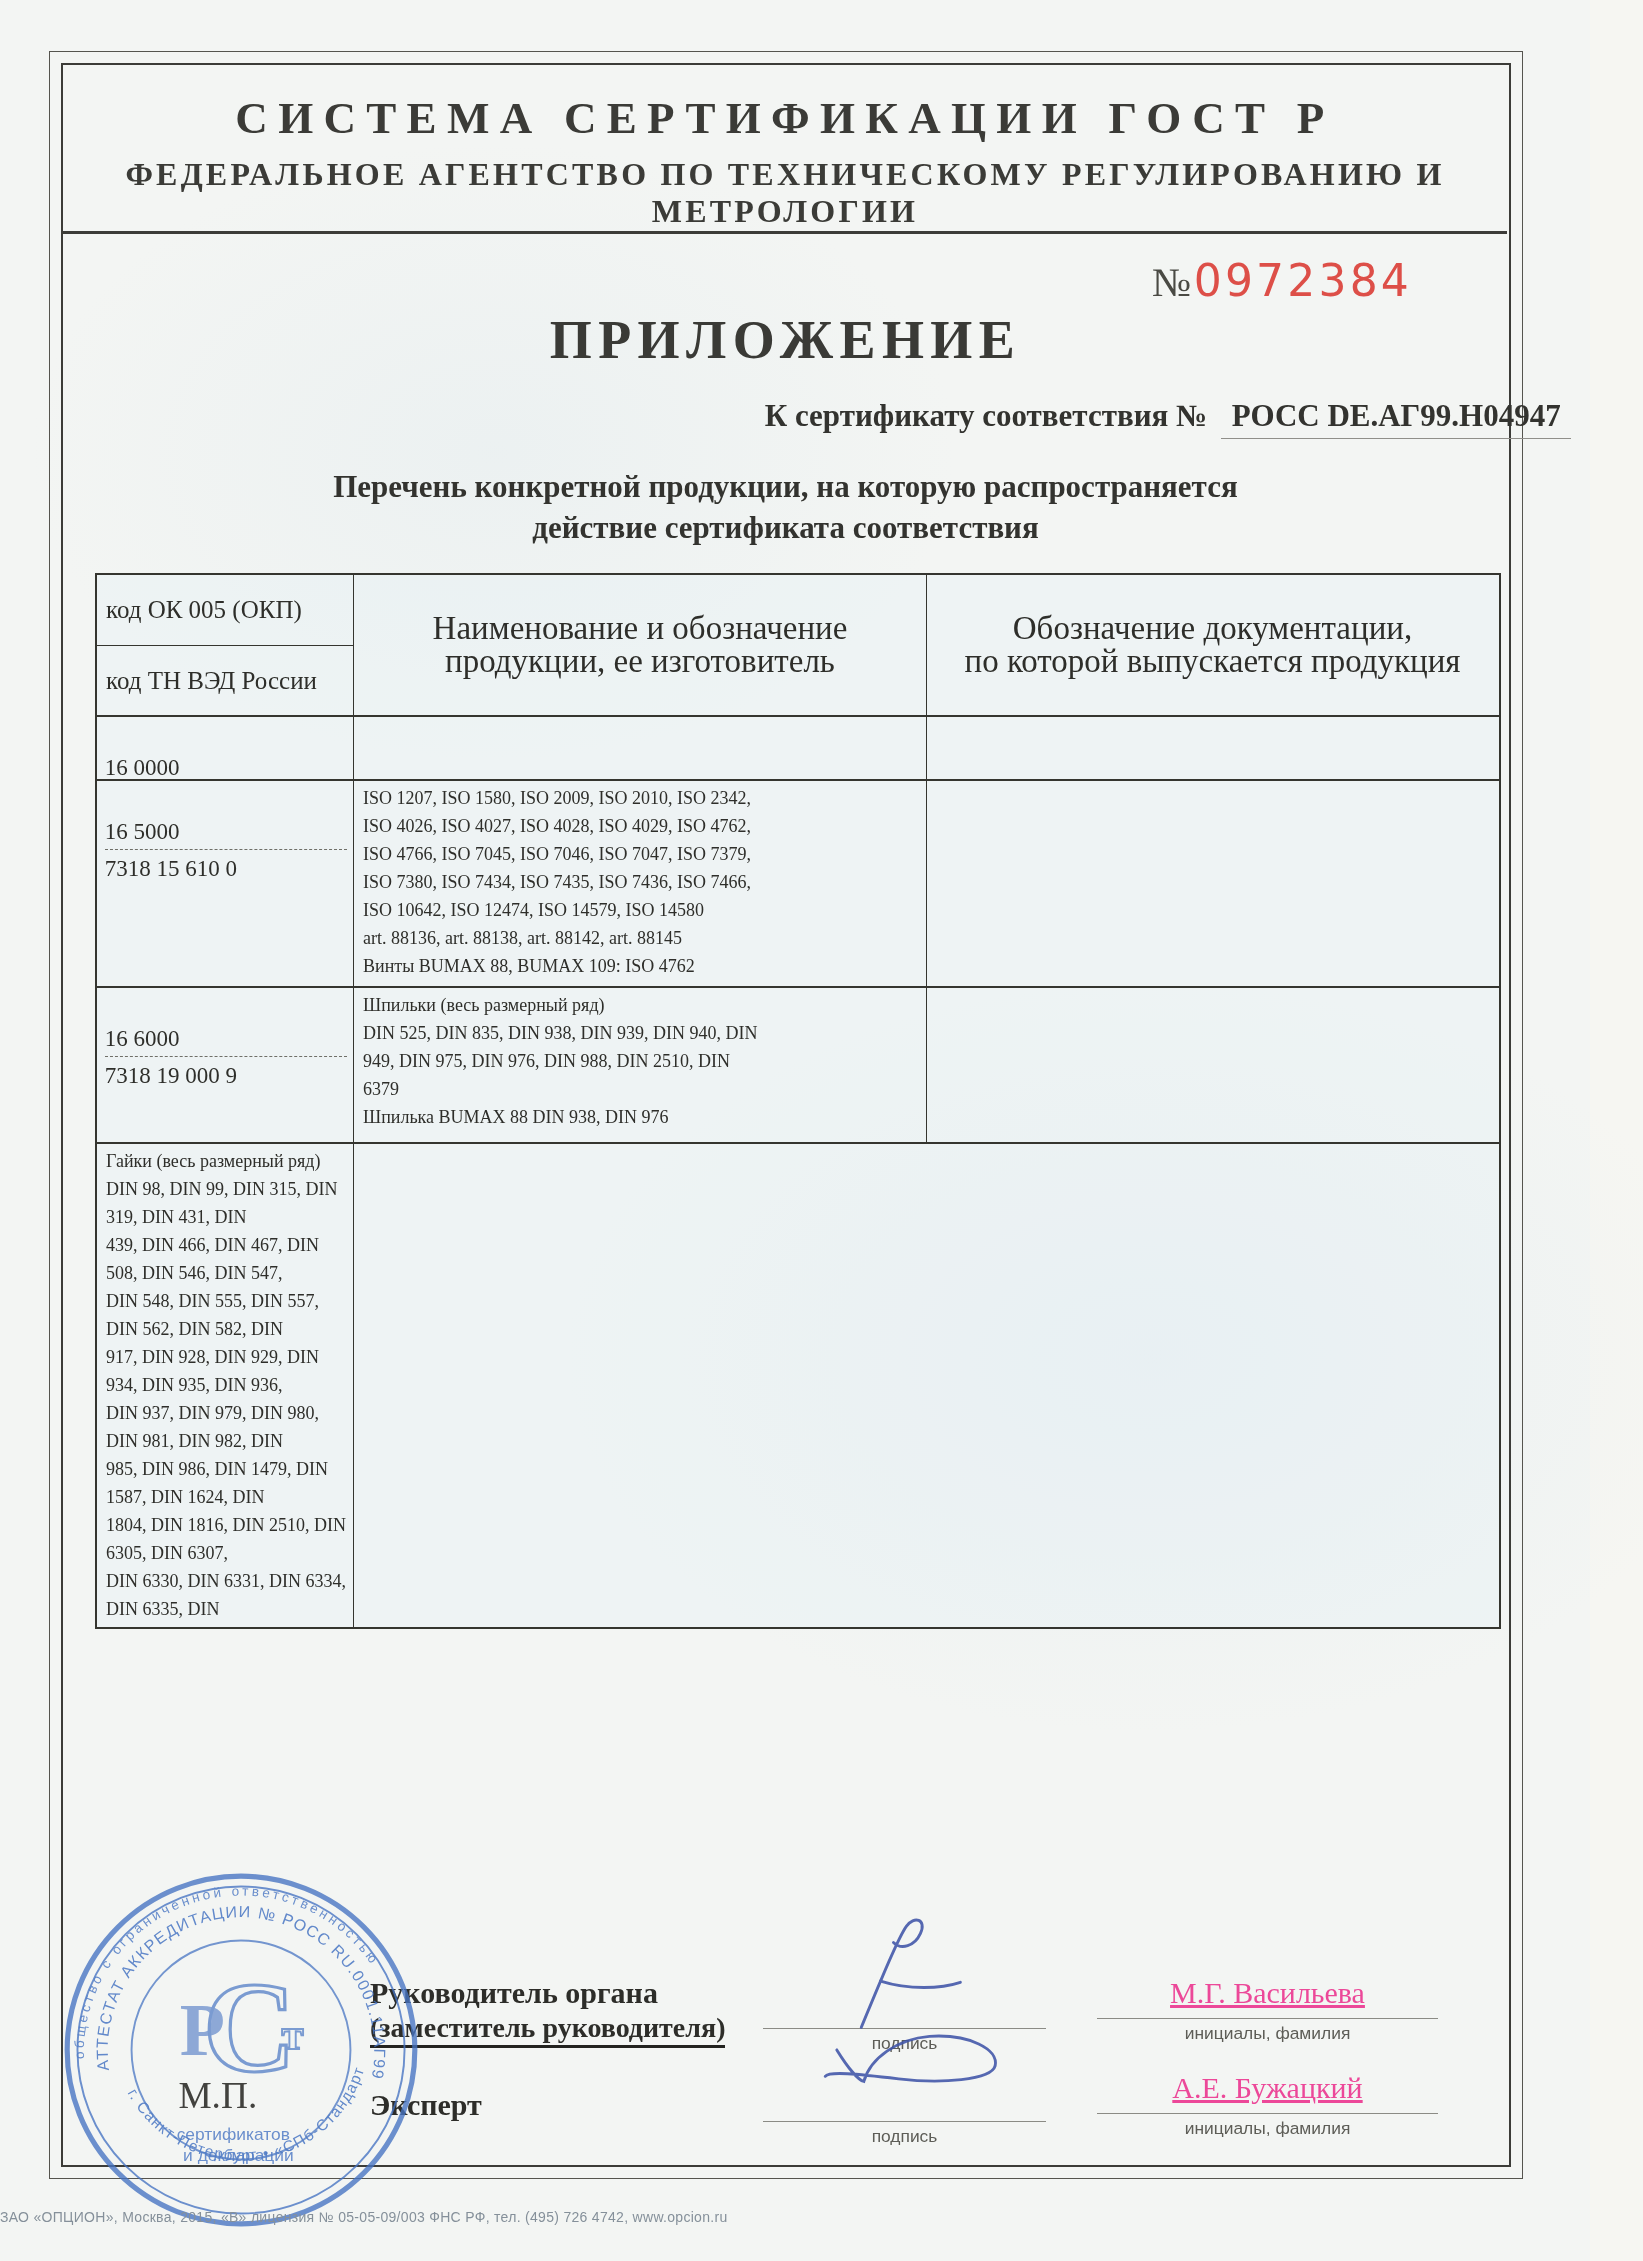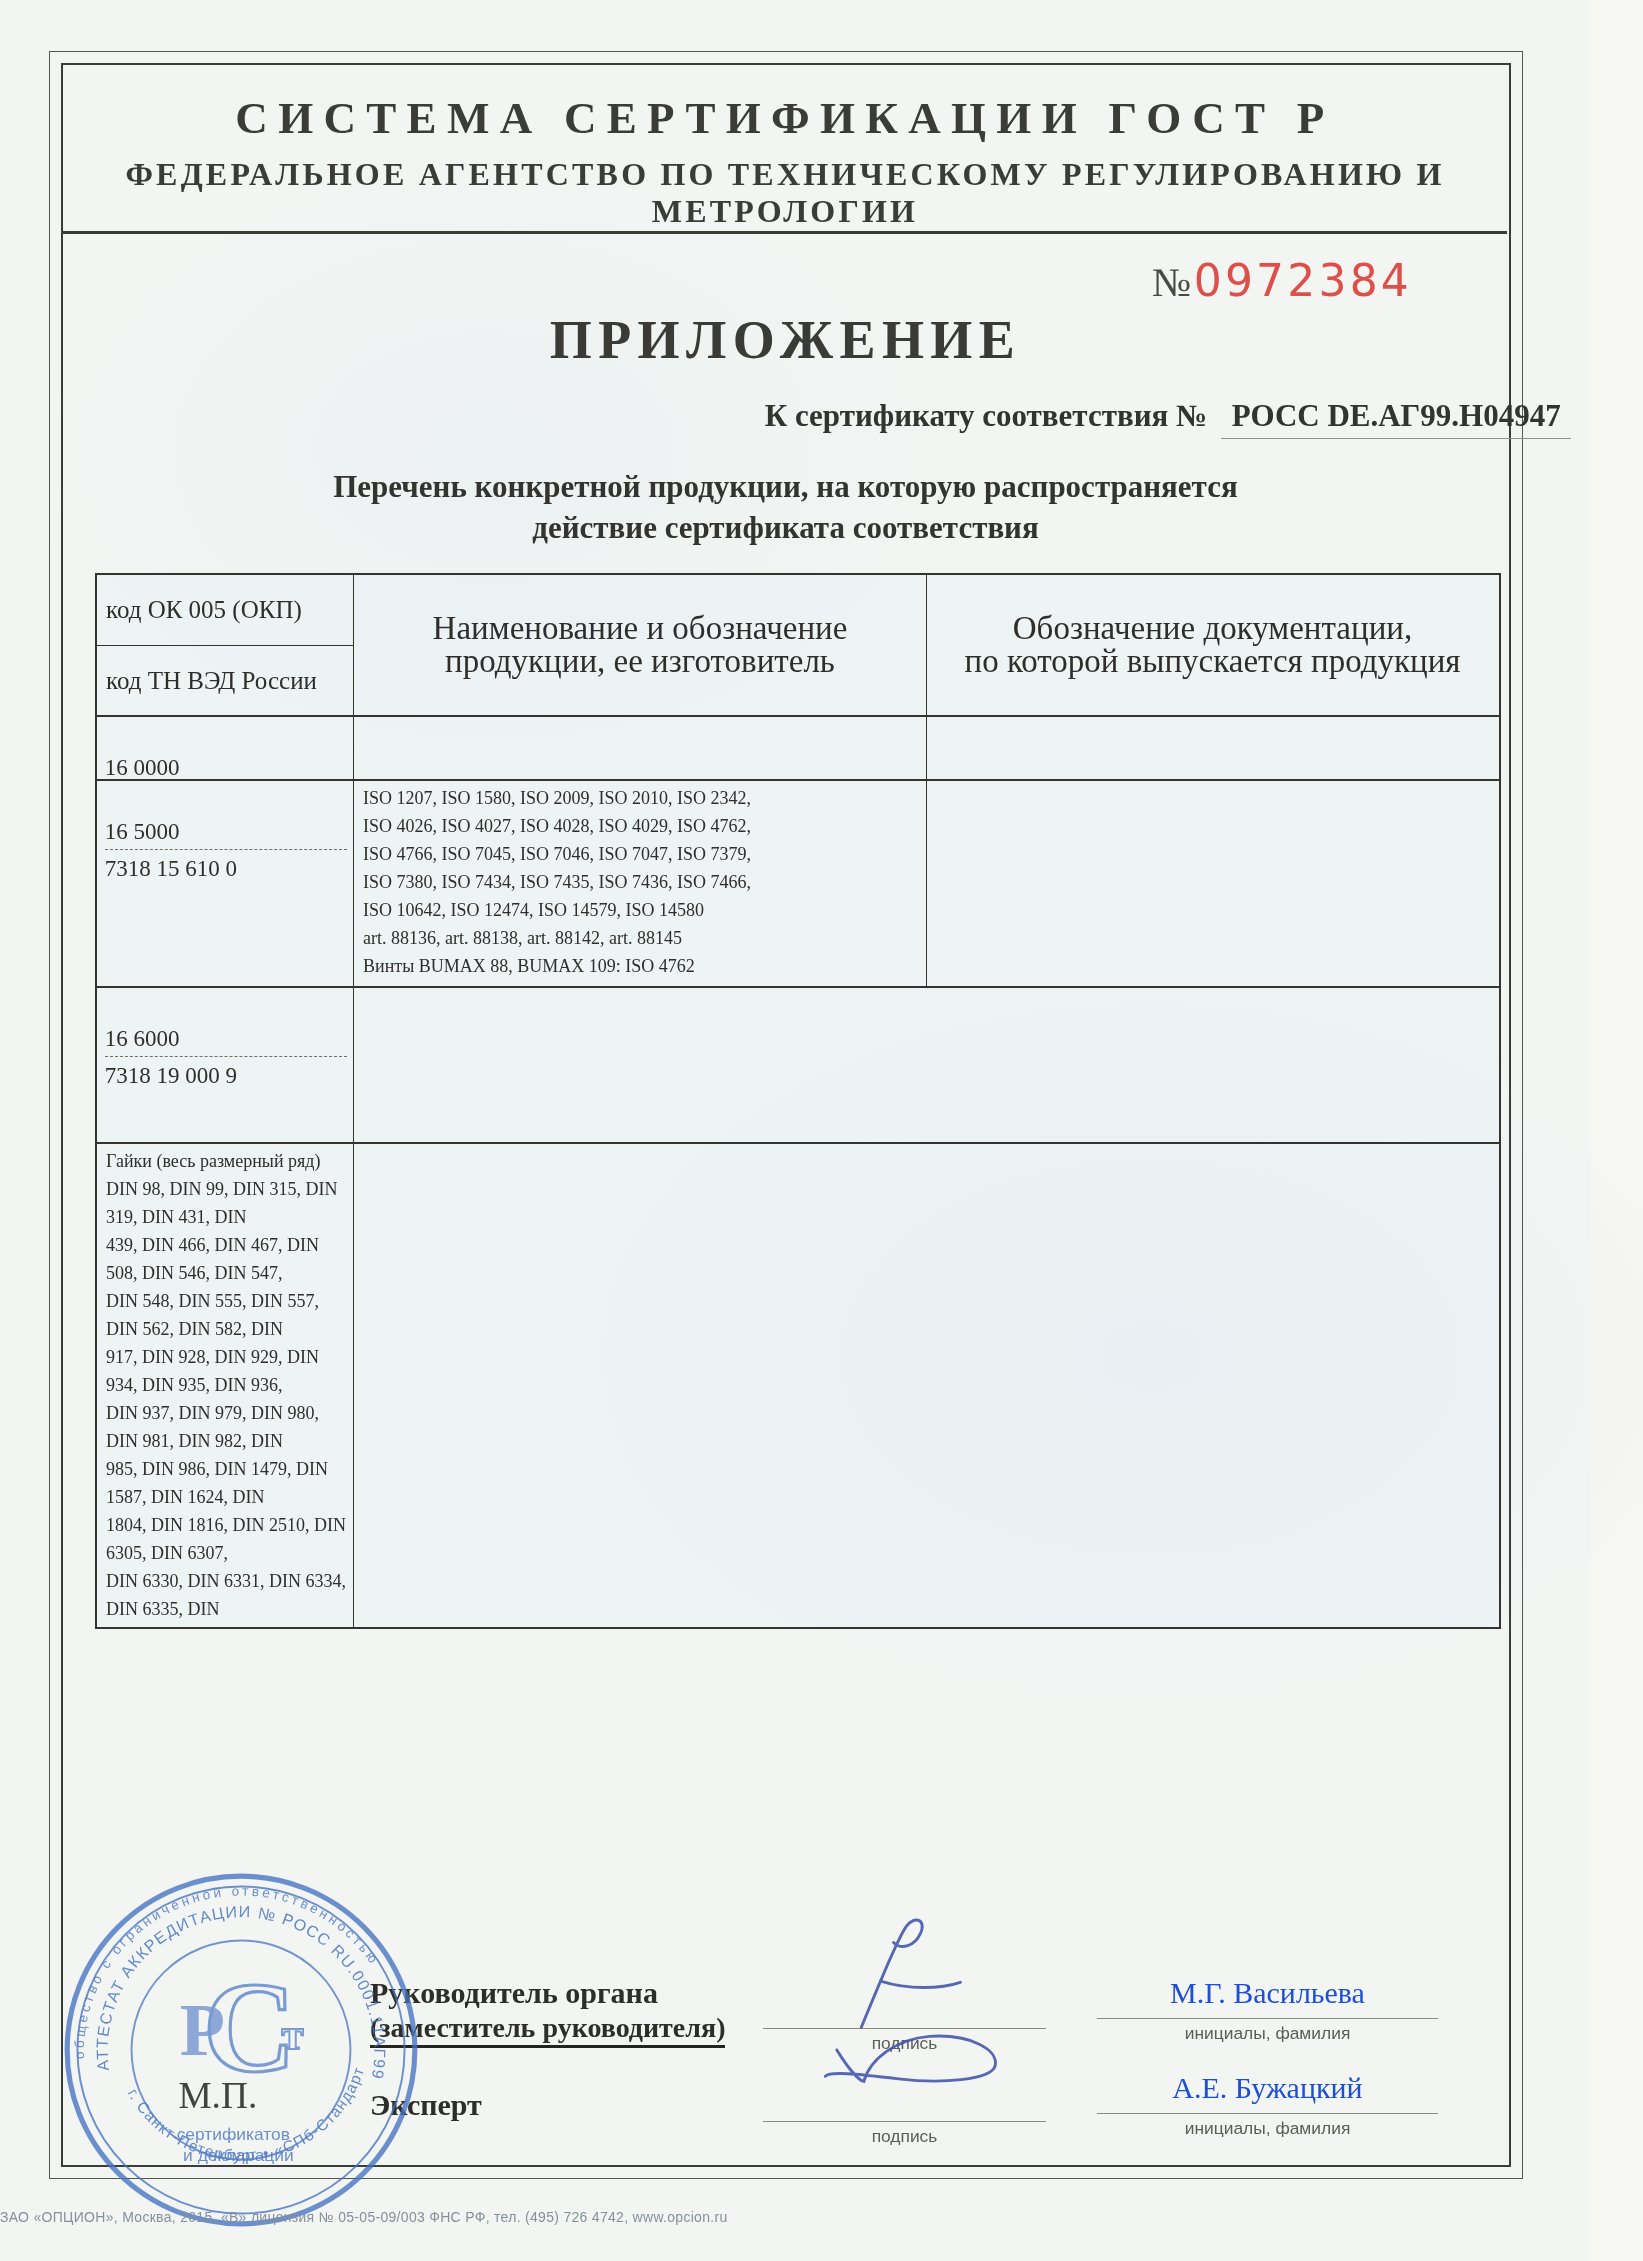--- a/index.html
+++ b/index.html
@@ -56,21 +56,21 @@
   .sig-line{position:absolute;height:0;border-top:1.9px solid #8b8b85;}
   .sl1{left:763px;top:2028px;width:283px;}
   .sl2{left:763px;top:2121px;width:283px;}
   .nl1{left:1097px;top:2018px;width:341px;}
   .nl2{left:1097px;top:2113px;width:341px;}
   .sig-caption{position:absolute;font-family:"Liberation Sans",sans-serif;font-size:17.4px;color:#5d5d57;text-align:center;}
   .sc1{left:763px;top:2033px;width:283px;}
   .sc2{left:763px;top:2126px;width:283px;}
   .nc1{left:1097px;top:2023px;width:341px;}
   .nc2{left:1097px;top:2118px;width:341px;}
-  .sig-name{position:absolute;font-size:30px;color:#1d4ed8;text-align:center;white-space:nowrap;}
+  .sig-name{position:absolute;font-size:30px;color:#ec4899;text-align:center;white-space:nowrap;text-decoration:underline;}
   .nm1{left:1097px;top:1976px;width:341px;}
   .nm2{left:1097px;top:2071px;width:341px;}
   .scribbles{position:absolute;left:0;top:0;width:1644px;height:2261px;pointer-events:none;}
   .stamp-svg{position:absolute;left:53px;top:1862px;width:376px;height:376px;opacity:.92;}
   .footer-note{position:absolute;left:0;top:2209px;width:1335px;text-align:left;
     font-family:"Liberation Sans",sans-serif;font-size:14px;letter-spacing:0.3px;color:#85909a;}
 </style>
 </head>
 <body>
 
@@ -135,20 +135,25 @@
 Винты BUMAX 88, BUMAX 109: ISO 4762</div>
     <div class="cell prod-cell h-r2"></div>
   </div>
 
   <div class="t-row rule">
     <div class="cell code-cell h-r3">
       <div class="okp">16 6000</div>
       <div class="dots"></div>
       <div class="tnved">7318 19 000 9</div>
     </div>
+    <div class="cell prod-cell h-r3">Шпильки (весь размерный ряд)
+DIN 525, DIN 835, DIN 938, DIN 939, DIN 940, DIN
+949, DIN 975, DIN 976, DIN 988, DIN 2510, DIN
+6379
+Шпилька BUMAX 88 DIN 938, DIN 976</div>
     <div class="cell prod-cell h-r3"></div>
   </div>
 
   <div class="t-row">
     <div class="cell prod-cell h-r4">Гайки (весь размерный ряд)
 DIN 98, DIN 99, DIN 315, DIN 319, DIN 431, DIN
 439, DIN 466, DIN 467, DIN 508, DIN 546, DIN 547,
 DIN 548, DIN 555, DIN 557, DIN 562, DIN 582, DIN
 917, DIN 928, DIN 929, DIN 934, DIN 935, DIN 936,
 DIN 937,  DIN 979, DIN 980, DIN 981, DIN 982, DIN

